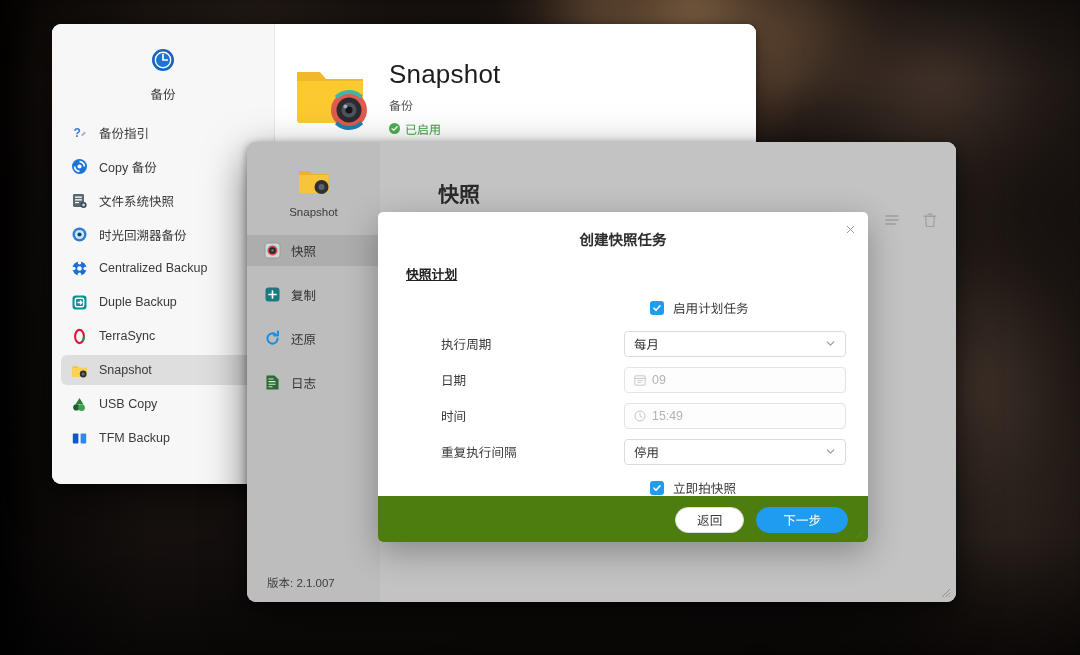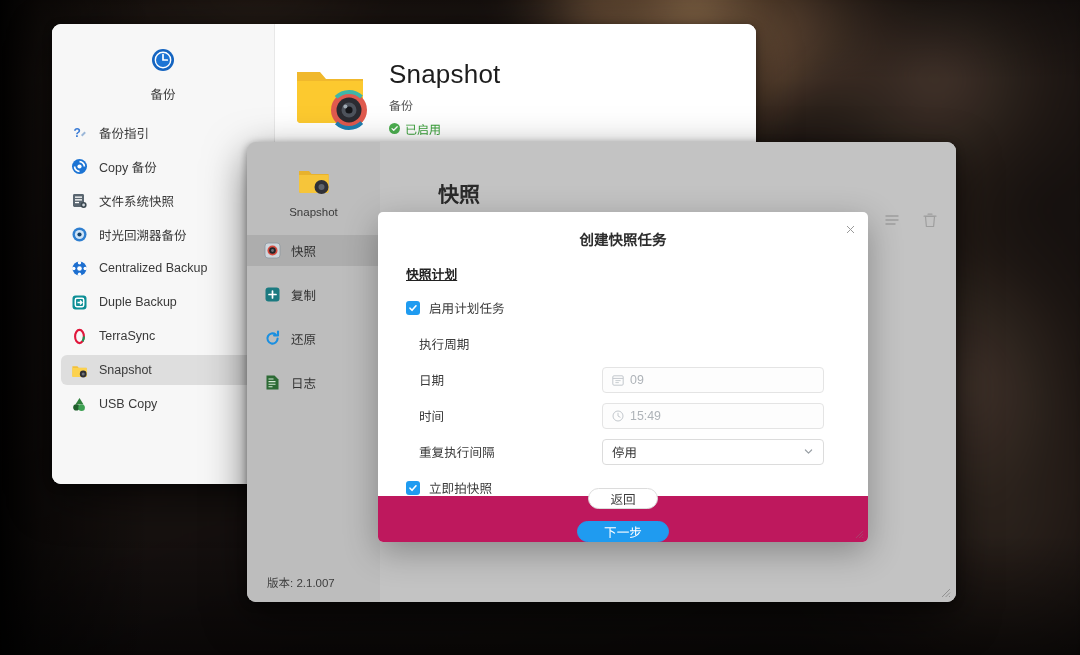--- a/index.html
+++ b/index.html
@@ -199,21 +199,21 @@
   }
   .modal-body {
     padding: 0 22px 0 28px;
     height: 250px; overflow: hidden; position: relative;
   }
   .sec-title {
     font-size: 12.8px; font-weight: 700; color: #222;
     margin-bottom: 11px;
     text-decoration: underline;
   }
-  .row { display: flex; align-items: center; min-height: 27px; margin-bottom: 9px; }
+  .row { display: flex; align-items: center; min-height: 27px; margin-bottom: 9px; justify-content: flex-end; }
   .row .lbl-wrap { width: 196px; display: flex; align-items: center; gap: 9px; }
   .row .lbl { font-size: 12.6px; color: #3c3c3c; }
   .row .lbl.indent { margin-left: 13px; }
   .field {
     width: 222px; height: 26px; border: 1px solid #e4e4e4;
     border-radius: 4px; background: #fdfdfd;
     display: flex; align-items: center; gap: 6px;
     padding: 0 9px; font-size: 12.4px; cursor: pointer;
   }
   .field.select { background: #fff; border-color: #dcdcdc; justify-content: space-between; }
@@ -223,25 +223,24 @@
   .chev { color: #9aa0a6; display: flex; align-items: center; }
 
   .cbx {
     width: 14px; height: 14px; border-radius: 3px; flex: 0 0 14px;
     background: #1f9bf0; display: flex; align-items: center; justify-content: center;
     cursor: pointer;
   }
 
   .modal-foot {
     position: absolute; left: 0; right: 0; bottom: 0; height: 46px;
-    background: #be185d;
+    background: #4d7c0f;
     display: flex; align-items: center; justify-content: flex-end;
-    gap: 12px; 
+    gap: 12px; padding-right: 20px;
     border-top: 1px solid transparent;
-    flex-direction: column;
   }
   .btn-m {
     height: 26px; padding: 0 21px; border-radius: 13px;
     font-size: 12.6px; cursor: pointer; border: 1px solid #dcdcdc;
     background: #fff; color: #3c3c3c; font-family: inherit;
     display: flex; align-items: center; justify-content: center;
   }
   .btn-m.primary { background: #1f9bf0; border-color: #1f9bf0; color: #fff; padding: 0 26px; }
   .modal-resize { position: absolute; right: 4px; bottom: 3px; width: 10px; height: 10px; opacity: .4; }
 </style>
@@ -388,20 +387,29 @@
           <span class="ico">
             <svg width="17" height="17" viewBox="0 0 17 17">
                 <path d="M8.5 2 L12.6 8.5 H4.4 z" fill="#2f7f3c"></path>
                 <circle cx="5.3" cy="11.4" r="3.1" fill="#1f5f2c"></circle>
                 <circle cx="10.6" cy="11.8" r="3.3" fill="#3da152"></circle>
               </svg>
           </span>
           <span>USB Copy</span>
         </div>
 
+        <div class="side-item">
+          <span class="ico">
+            <svg width="17" height="17" viewBox="0 0 17 17">
+                <rect x="1.8" y="3.4" width="5.6" height="10.2" rx="1" fill="#1257c9"></rect>
+                <rect x="9.6" y="3.4" width="5.6" height="10.2" rx="1" fill="#2f86f7"></rect>
+              </svg>
+          </span>
+          <span>TFM Backup</span>
+        </div>
 
       </div>
       <div class="side-scroll"></div>
     </div>
 
     <div class="detail">
       <div class="detail-inner">
 
         <div class="app-icon-lg">
           <svg width="78" height="72" viewBox="0 0 78 72">
@@ -573,20 +581,28 @@
               </svg>
           </span>
           <span class="lbl">启用计划任务</span>
         </div>
       </div>
 
       <div class="row">
         <div class="lbl-wrap">
             <span class="lbl indent">执行周期</span>
           </div>
+        <div class="field select">
+          <span class="val">每月</span>
+          <span class="chev">
+            <svg width="11" height="11" viewBox="0 0 11 11">
+                <path d="M2.4 4 L5.5 7.1 L8.6 4" stroke="#9aa0a6" stroke-width="1.2" fill="none" stroke-linecap="round" stroke-linejoin="round"></path>
+              </svg>
+          </span>
+        </div>
       </div>
 
       <div class="row">
         <div class="lbl-wrap">
             <span class="lbl indent">日期</span>
           </div>
         <div class="field">
           <span class="lead">
             <svg width="12" height="12" viewBox="0 0 12 12">
                 <rect x=".8" y="1.8" width="10.4" height="9.4" rx="1.2" fill="none" stroke="#c3c8cd" stroke-width="1"></rect>

